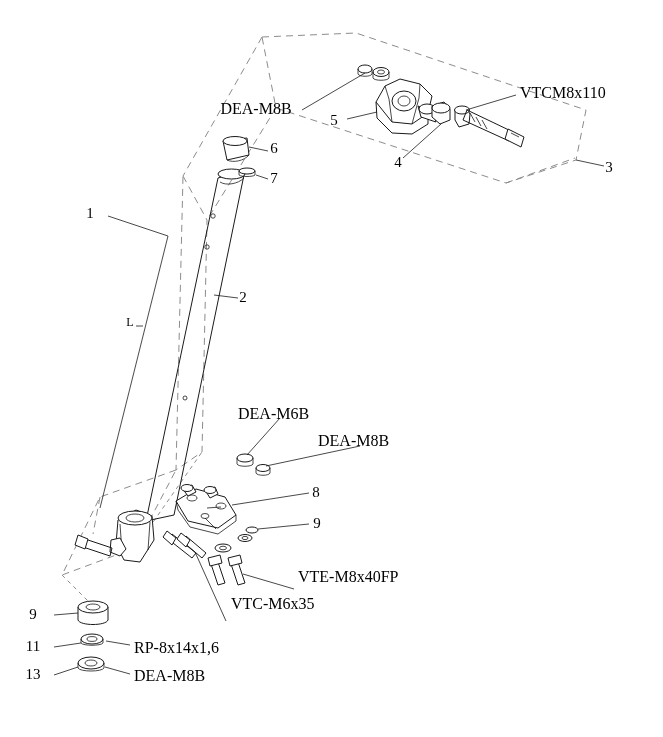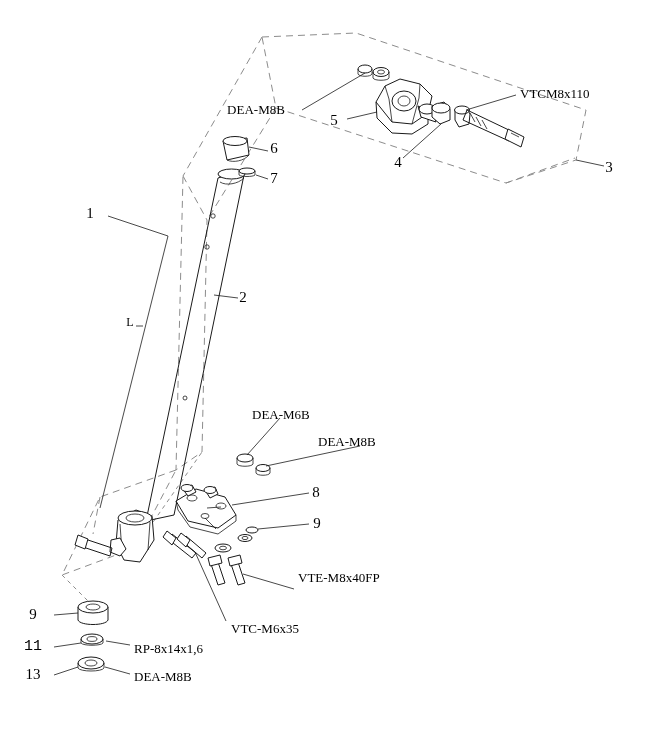--- a/index.html
+++ b/index.html
@@ -16,21 +16,21 @@
     font-family: "Liberation Serif", serif;
   }
   #sheet svg {
     position: absolute;
     left: 0;
     top: 0;
   }
   .lbl {
     position: absolute;
     font-family: "Liberation Serif", serif;
-    font-size: 13px;
+    font-size: 16px;
     color: #000000;
     white-space: nowrap;
     line-height: 1;
   }
   .lbl.num {
     font-size: 15px;
   }
   .lbl.dim {
     font-size: 12px;
   }
@@ -215,27 +215,27 @@
   <div class="lbl num" style="left:90px; top:213px; transform:translate(-50%,-50%);">1</div>
   <div class="lbl num" style="left:243px; top:297px; transform:translate(-50%,-50%);">2</div>
   <div class="lbl num" style="left:609px; top:167px; transform:translate(-50%,-50%);">3</div>
   <div class="lbl num" style="left:398px; top:162px; transform:translate(-50%,-50%);">4</div>
   <div class="lbl num" style="left:334px; top:120px; transform:translate(-50%,-50%);">5</div>
   <div class="lbl num" style="left:274px; top:148px; transform:translate(-50%,-50%);">6</div>
   <div class="lbl num" style="left:274px; top:178px; transform:translate(-50%,-50%);">7</div>
   <div class="lbl num" style="left:316px; top:492px; transform:translate(-50%,-50%);">8</div>
   <div class="lbl num" style="left:317px; top:523px; transform:translate(-50%,-50%);">9</div>
   <div class="lbl num" style="left:33px; top:614px; transform:translate(-50%,-50%);">9</div>
-  <div class="lbl num" style="left:33px; top:646px; transform:translate(-50%,-50%);font-family:Liberation Mono, monospace;">11</div>
+  <div class="lbl num" style="left:33px; top:646px; transform:translate(-50%,-50%);">11</div>
   <div class="lbl num" style="left:33px; top:674px; transform:translate(-50%,-50%);">13</div>
 
   <div class="lbl" style="left:256px; top:109px; transform:translate(-50%,-50%);">DEA-M8B</div>
   <div class="lbl" style="left:520px; top:93px; transform:translate(0,-50%);">VTCM8x110</div>
-  <div class="lbl" style="left:252px; top:414px; transform:translate(0,-50%);">DEA-M6B</div>
+  <div class="lbl" style="left:238px; top:414px; transform:translate(0,-50%);">DEA-M6B</div>
   <div class="lbl" style="left:318px; top:441px; transform:translate(0,-50%);">DEA-M8B</div>
   <div class="lbl" style="left:298px; top:577px; transform:translate(0,-50%);">VTE-M8x40FP</div>
-  <div class="lbl" style="left:231px; top:628px; transform:translate(0,-50%);">VTC-M6x35</div>
+  <div class="lbl" style="left:231px; top:604px; transform:translate(0,-50%);">VTC-M6x35</div>
   <div class="lbl" style="left:134px; top:648px; transform:translate(0,-50%);">RP-8x14x1,6</div>
   <div class="lbl" style="left:134px; top:676px; transform:translate(0,-50%);">DEA-M8B</div>
 
   <div class="lbl dim" style="left:130px; top:322px; transform:translate(-50%,-50%);">L</div>
 
 </div>
 
 </body></html>

